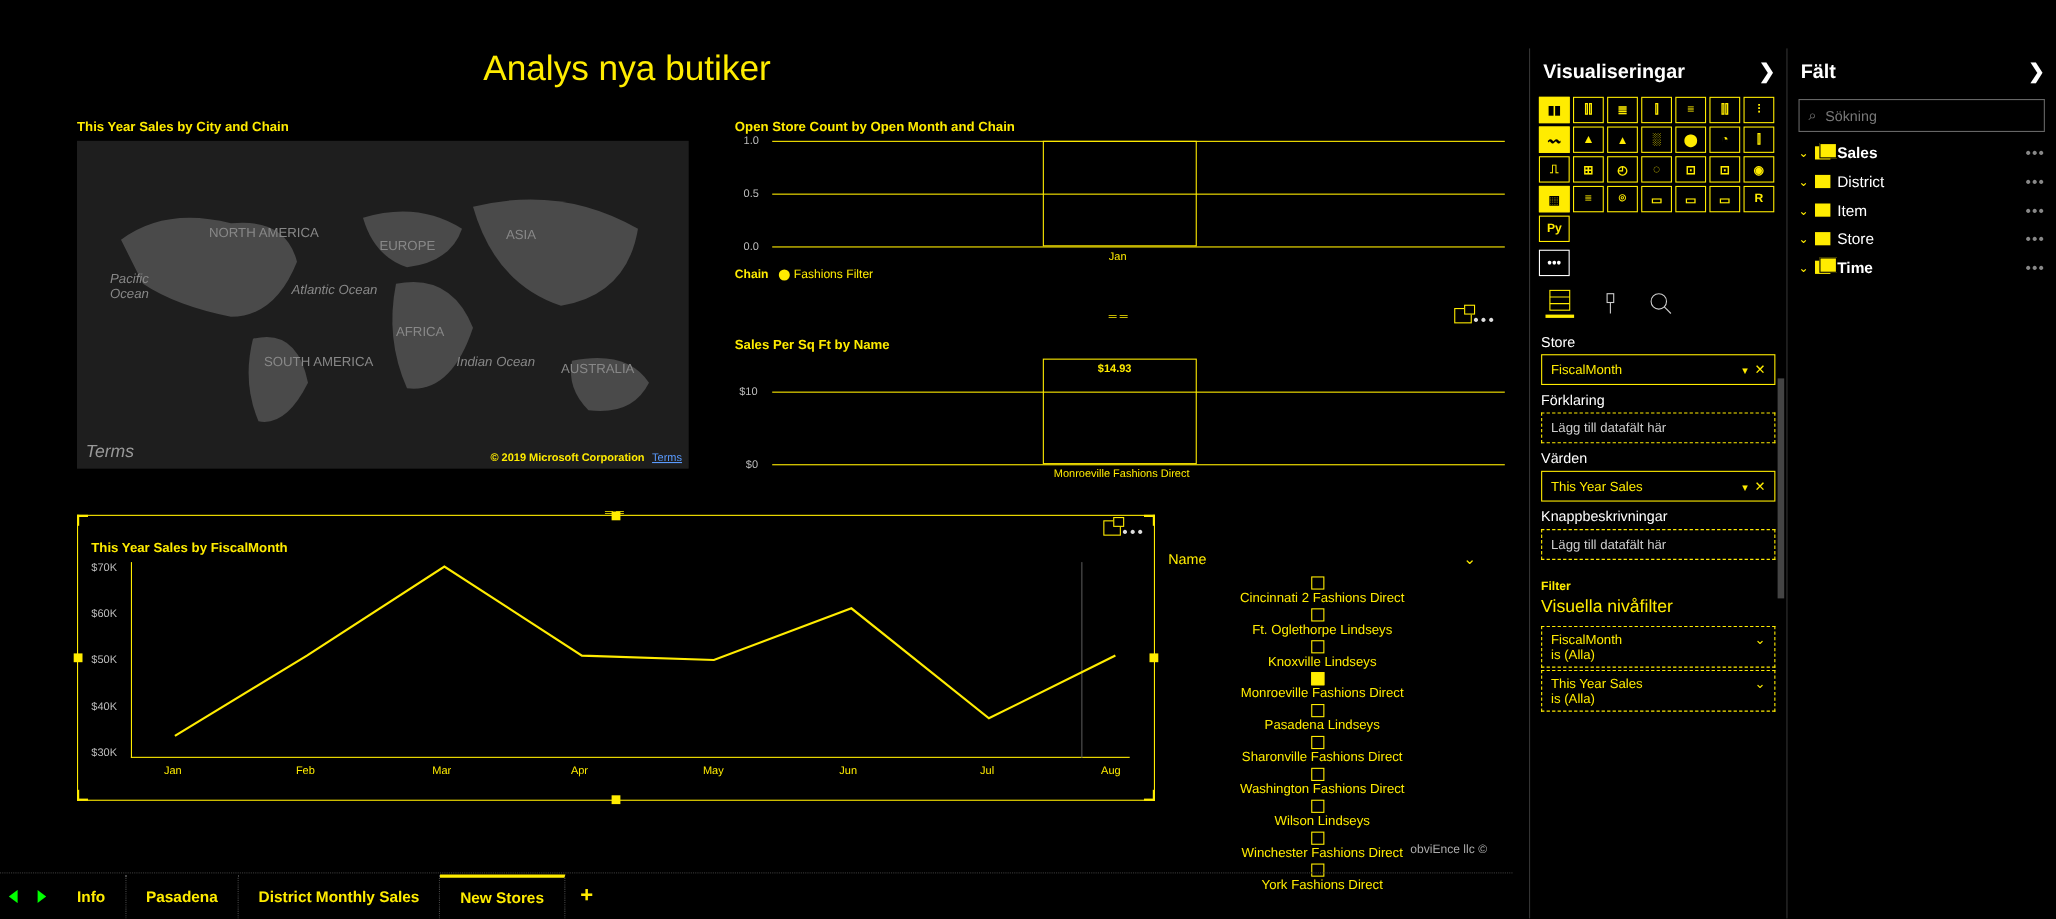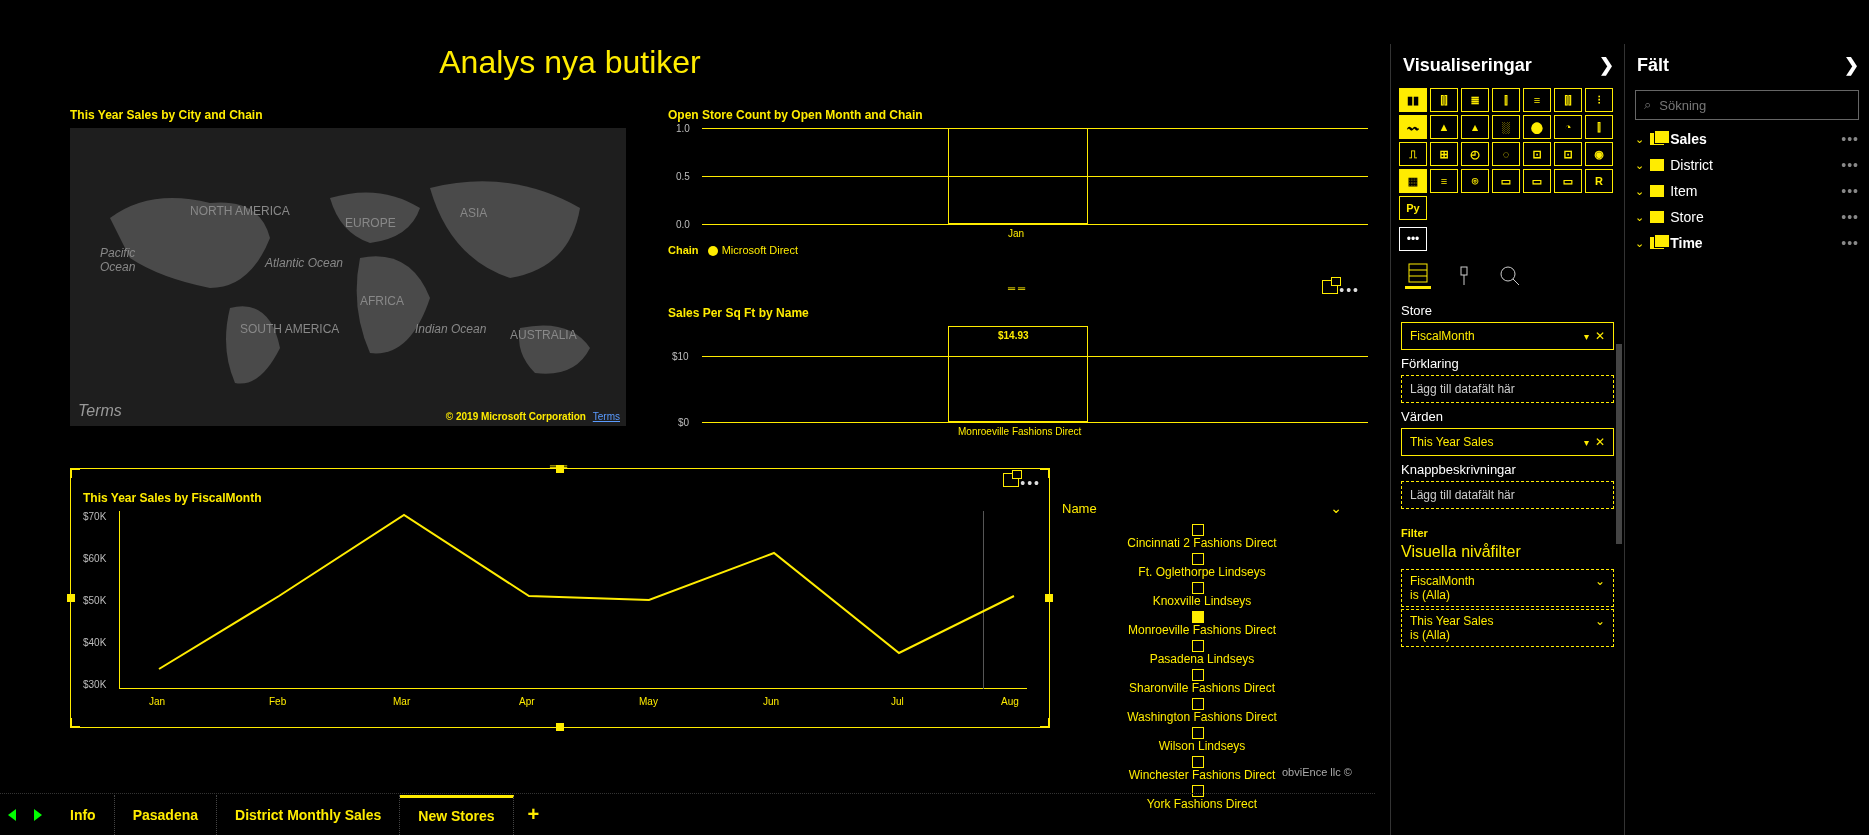--- a/index.html
+++ b/index.html
@@ -143,21 +143,21 @@
       <span class="axis-label" style="top:-5px;left:8px">1.0</span>
       <div class="gridline" style="top:48px"></div>
       <span class="axis-label" style="top:43px;left:8px">0.5</span>
       <div class="gridline" style="top:96px"></div>
       <span class="axis-label" style="top:91px;left:8px">0.0</span>
       <div class="bar-rect" style="left:280px;top:0;width:140px;height:96px"></div>
       <span class="axis-label" style="top:100px;left:340px;color:#ffec00">Jan</span>
     </div>
     <div class="legend-row">
       <b>Chain</b>
-      <span class="legend-dot"></span><span>Microsoft Direct</span>
+      <span class="legend-dot"></span><span>Fashions Filter</span>
     </div>
     <div class="drag-handle" style="top:auto;bottom:-18px">══</div>
     <div class="focus-icon" style="top:auto;bottom:-18px;right:30px"></div>
     <div class="more-icon" style="top:auto;bottom:-22px">•••</div>
   </div>
 
   <div class="card bar2">
     <div class="card-title">Sales Per Sq Ft by Name</div>
     <div class="chart-area" style="height:110px">
       <div class="gridline" style="top:30px"></div>

